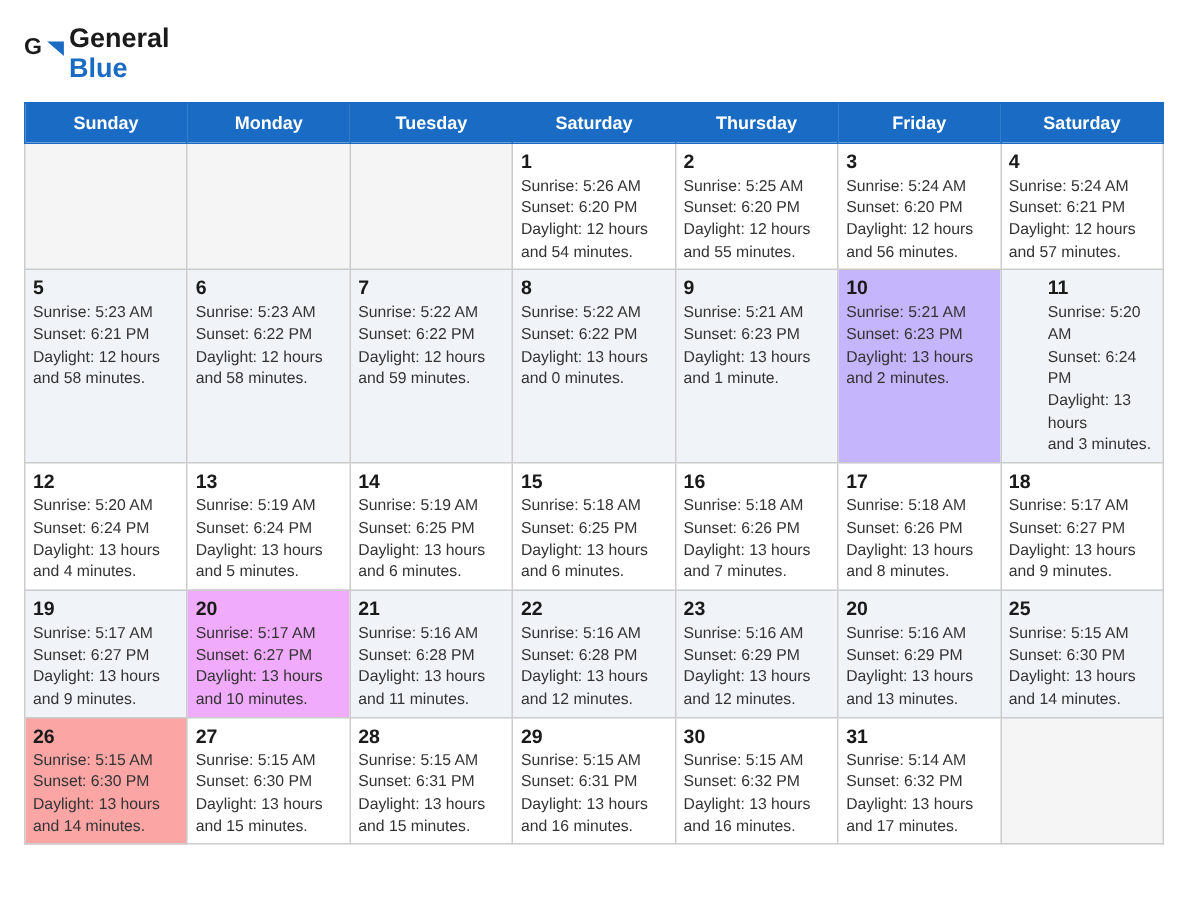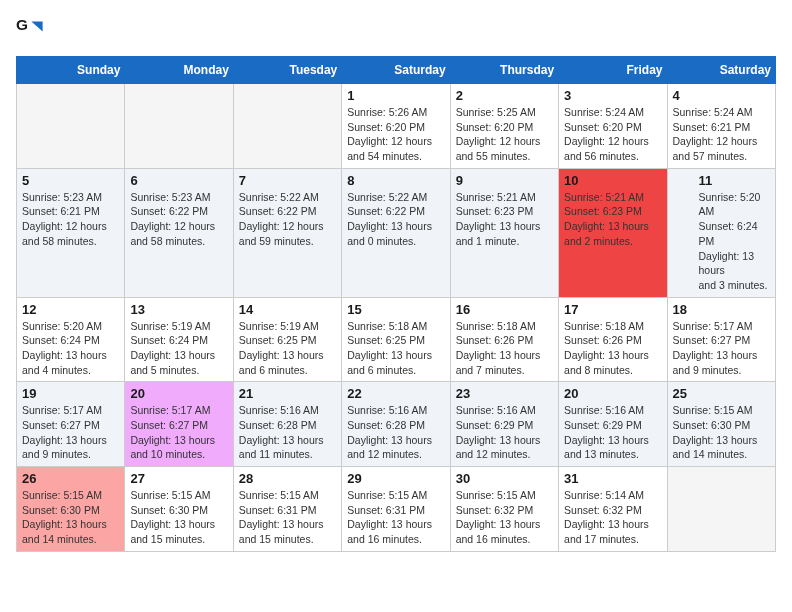--- a/index.html
+++ b/index.html
@@ -45,21 +45,21 @@
     }
     table {
       width: 100%;
       border-collapse: collapse;
       font-size: 11px;
     }
     th {
       background: #1a6bc4;
       color: #fff;
       padding: 6px 4px;
-      text-align: right;
+      text-align: center;
       font-size: 12px;
       font-weight: bold;
     }
     td {
       border: 1px solid #ccc;
       vertical-align: top;
       padding: 4px 5px;
       min-height: 80px;
       width: 14.28%;
     }
@@ -88,20 +88,24 @@
   </style>
 </head>
 <body>
 
 <div class="header">
   <div class="logo">
     <svg class="logo-icon" viewBox="0 0 40 40">
       <text y="20" font-size="22" font-weight="bold" fill="#1a1a1a">G</text>
       <polygon points="22,8 38,8 38,22" fill="#1a6bc4"></polygon>
     </svg>
+    <div class="logo-text">
+      <div>General</div>
+      <div style="color:#1a6bc4">Blue</div>
+    </div>
   </div>
   <div class="title-block">
     <div class="month-year"></div>
     <div class="location"></div>
   </div>
 </div>
 
 <table>
   <thead>
     <tr>
@@ -177,21 +181,21 @@
 Daylight: 13 hours
 and 0 minutes.</div>
         </td>
         <td style="background: rgb(240, 244, 248);">
           <span class="day-number">9</span>
           <div class="day-info" style="white-space: pre-line;">Sunrise: 5:21 AM
 Sunset: 6:23 PM
 Daylight: 13 hours
 and 1 minute.</div>
         </td>
-        <td style="background: #ef4444; margin-top: 13px;">
+        <td style="background: #c4b5fd; margin-top: 13px;">
           <span class="day-number">10</span>
           <div class="day-info" style="white-space: pre-line;">Sunrise: 5:21 AM
 Sunset: 6:23 PM
 Daylight: 13 hours
 and 2 minutes.</div>
         </td>
         <td style="background: rgb(240, 244, 248); padding-left: 31px;">
           <span class="day-number">11</span>
           <div class="day-info" style="white-space: pre-line;">Sunrise: 5:20 AM
 Sunset: 6:24 PM

